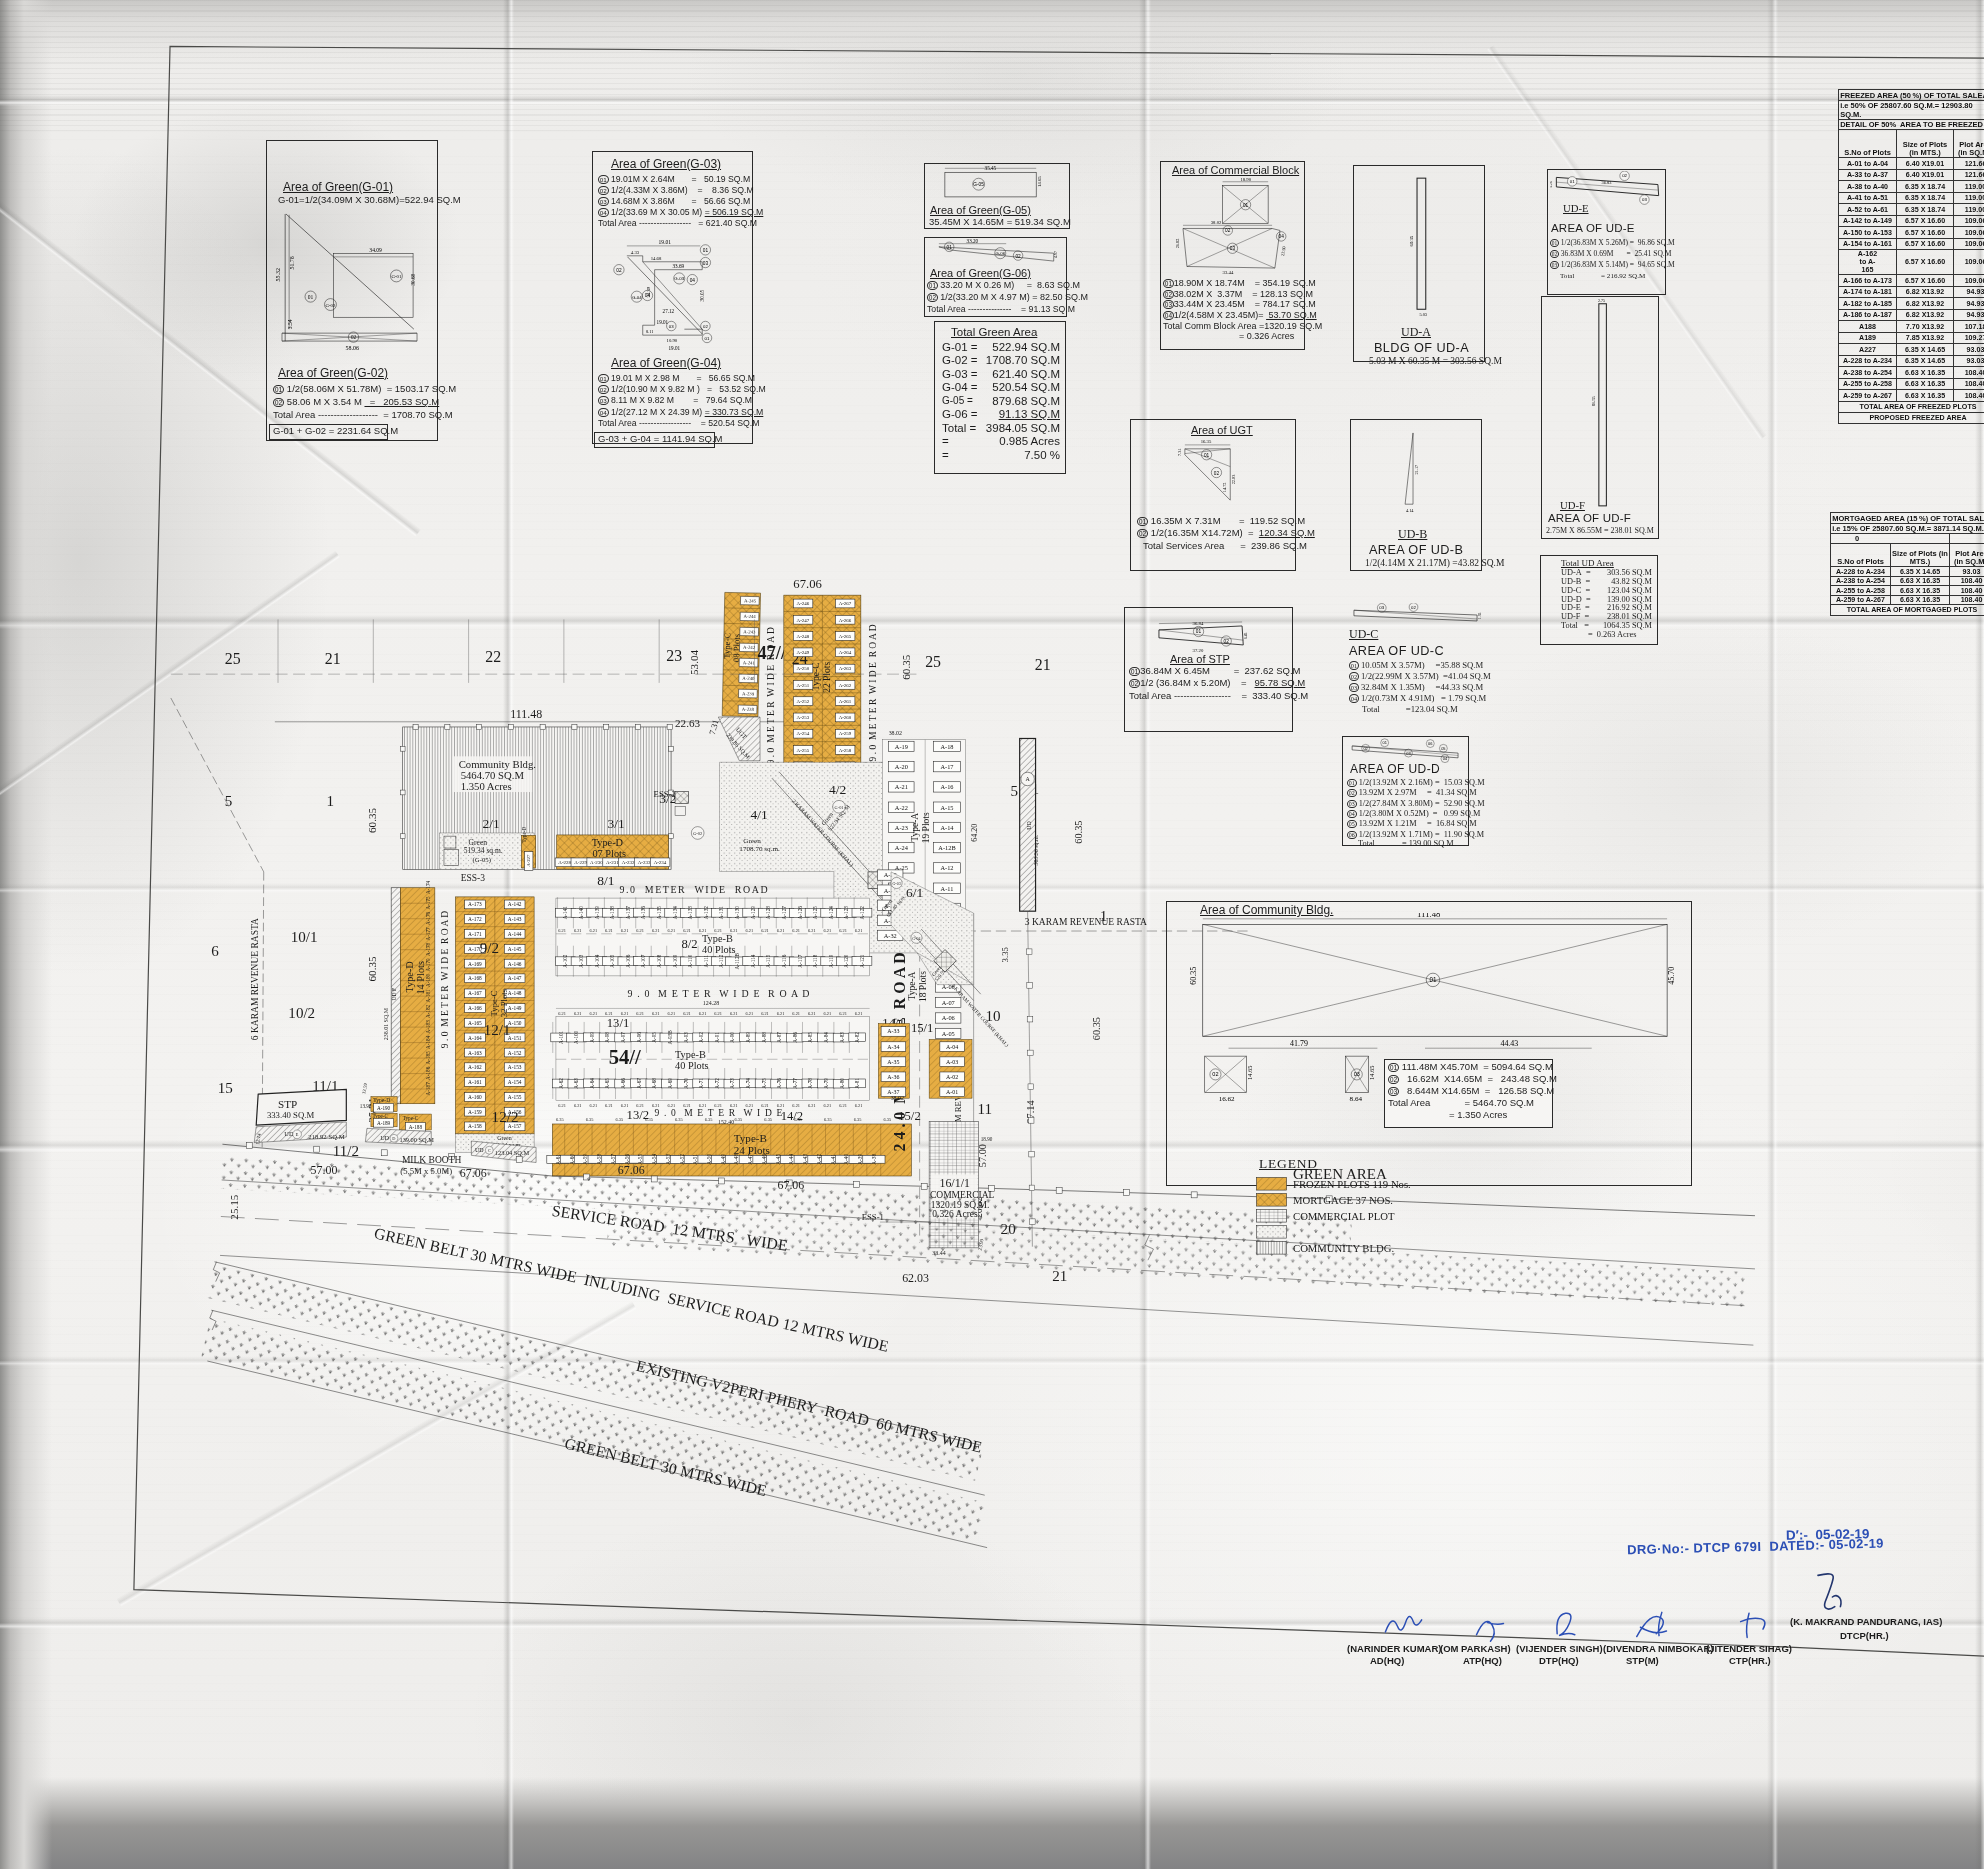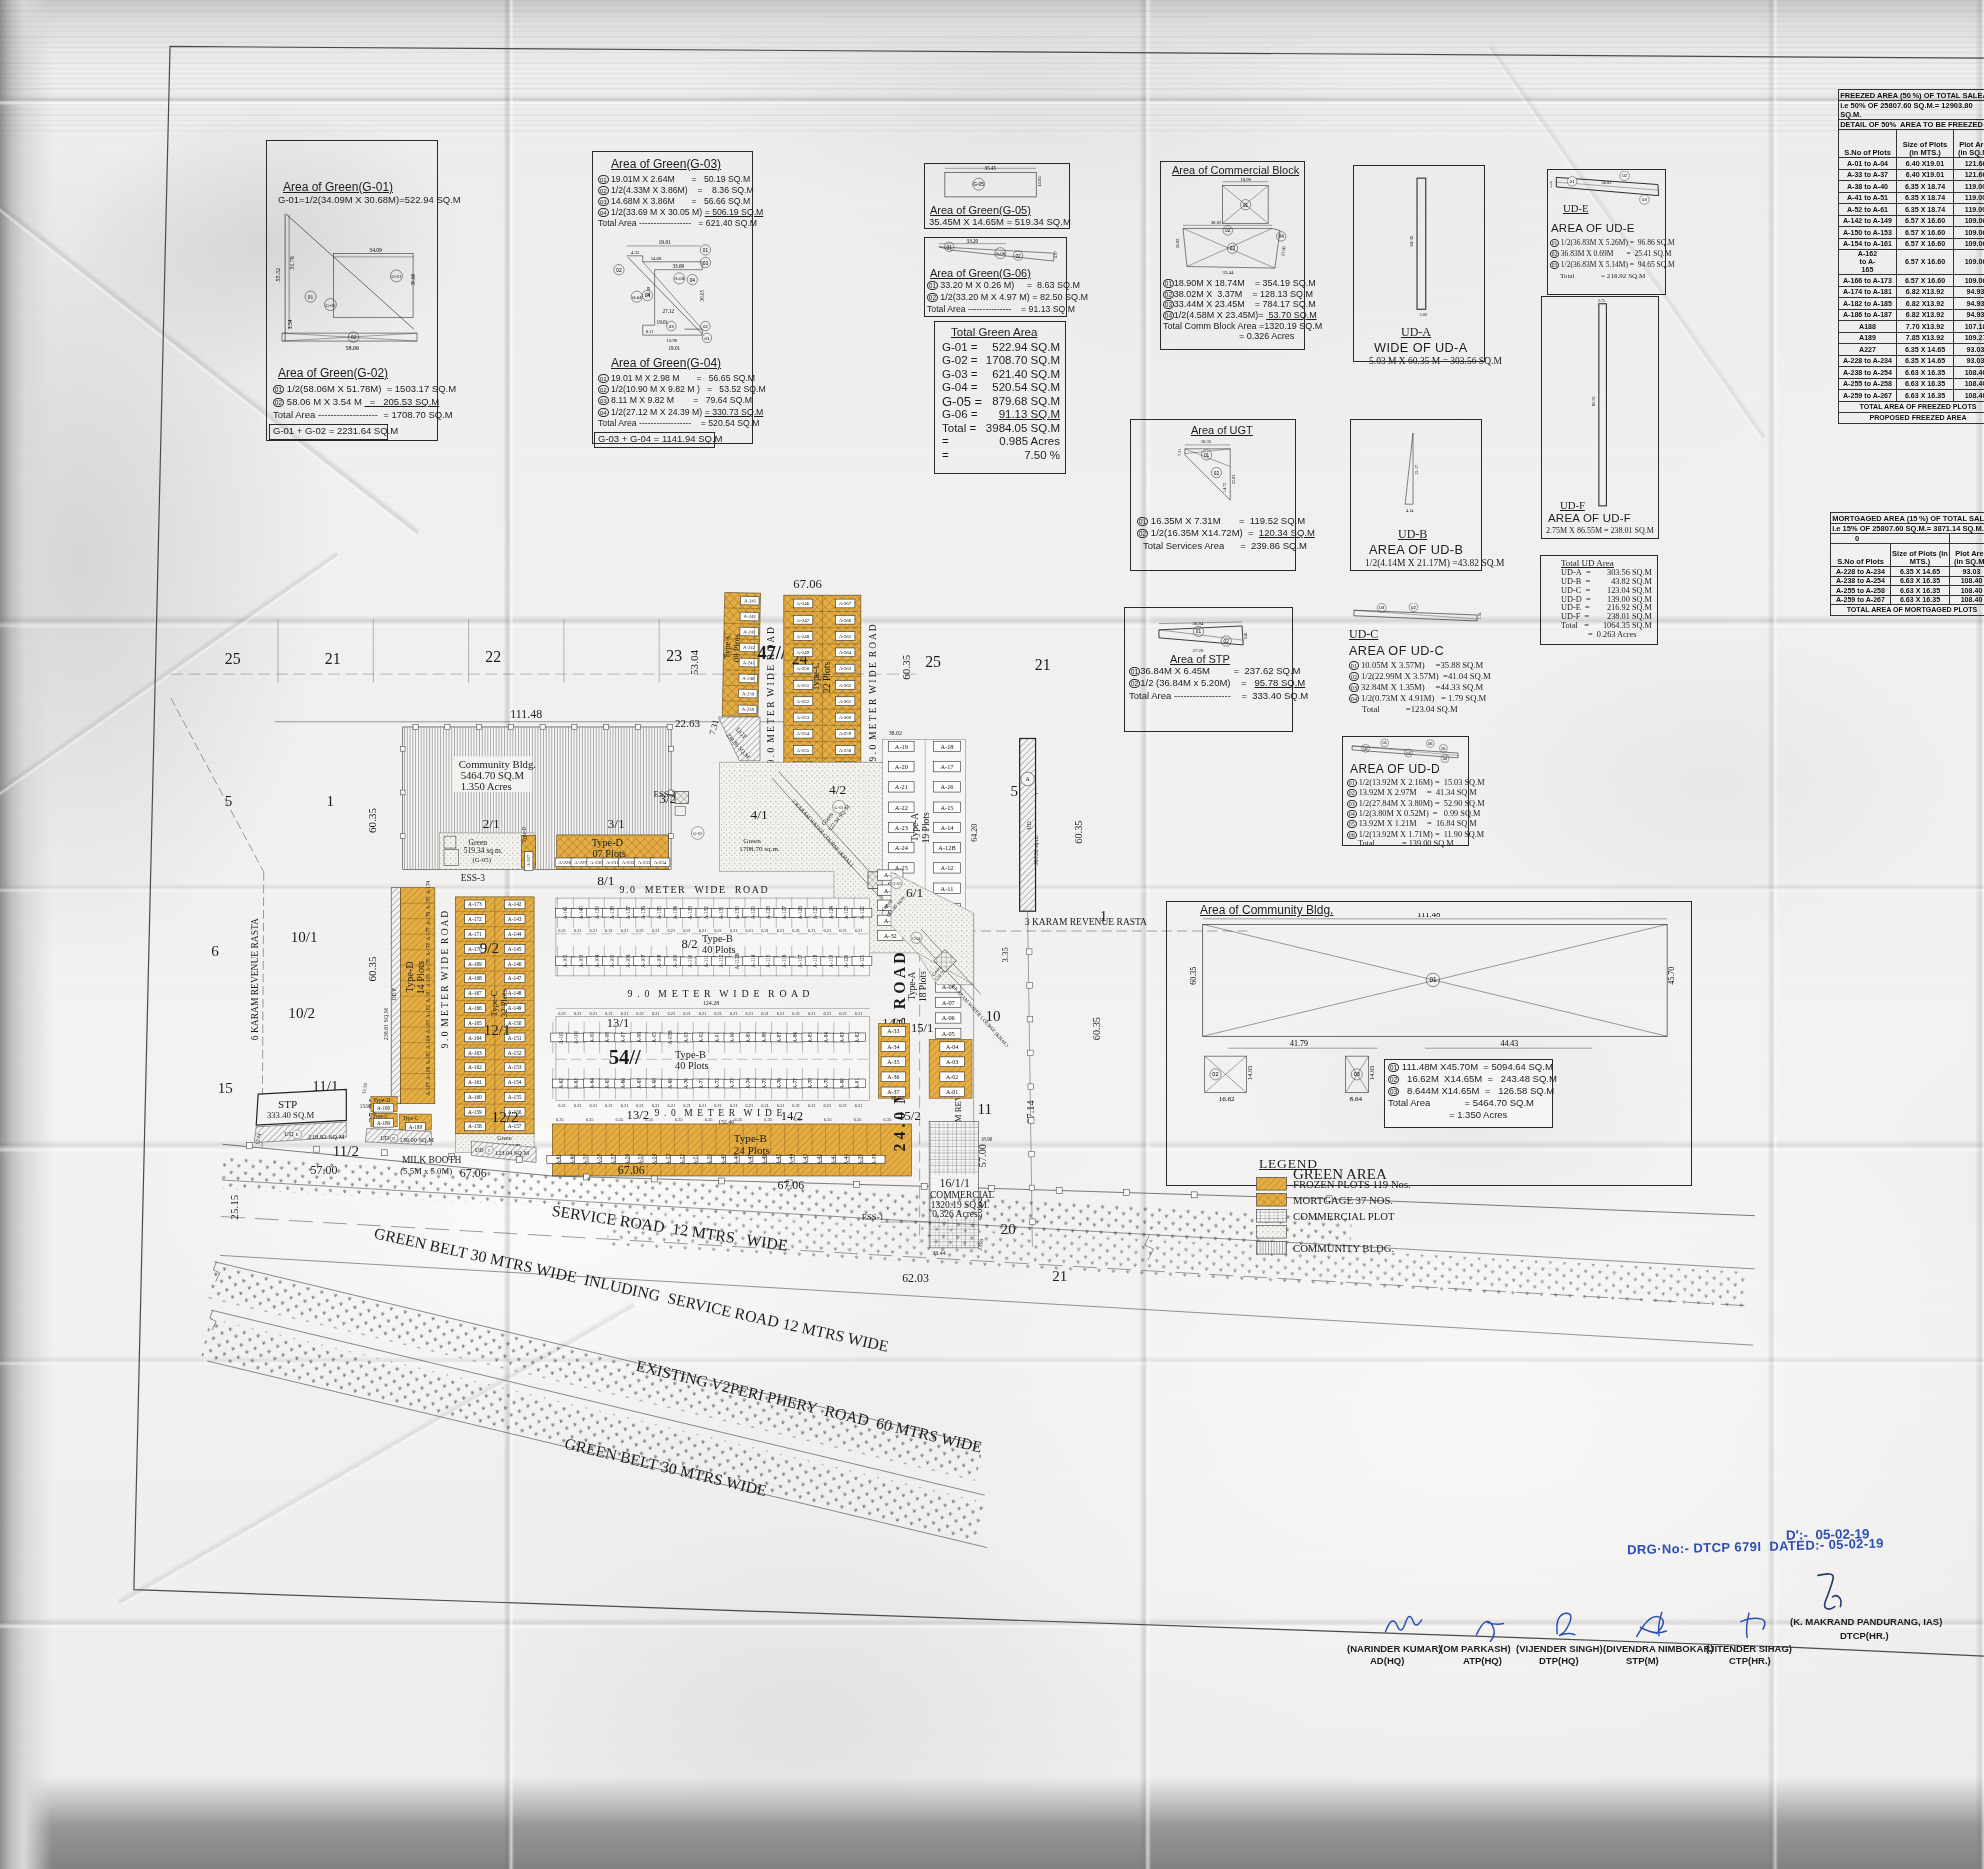--- a/index.html
+++ b/index.html
@@ -1601,21 +1601,21 @@
 <div class="bx" style="left:934px;top:321px;width:130px;height:151px;border-width:0.8px;"></div>
 <div class="t" style="left:951px;top:326px;font-size:11.5px;font-family:'Liberation Sans',sans-serif;font-weight:normal;"><u>Total Green Area</u></div>
 <div class="t" style="left:942px;top:341px;font-size:11.5px;font-family:'Liberation Sans',sans-serif;font-weight:normal;">G-01 =</div>
 <div class="t" style="left:981px;top:341px;font-size:11.5px;font-family:'Liberation Sans',sans-serif;font-weight:normal;text-align:right;width:79px;">522.94 SQ.M</div>
 <div class="t" style="left:942px;top:354px;font-size:11.5px;font-family:'Liberation Sans',sans-serif;font-weight:normal;">G-02 =</div>
 <div class="t" style="left:981px;top:354px;font-size:11.5px;font-family:'Liberation Sans',sans-serif;font-weight:normal;text-align:right;width:79px;">1708.70 SQ.M</div>
 <div class="t" style="left:942px;top:368px;font-size:11.5px;font-family:'Liberation Sans',sans-serif;font-weight:normal;">G-03 =</div>
 <div class="t" style="left:981px;top:368px;font-size:11.5px;font-family:'Liberation Sans',sans-serif;font-weight:normal;text-align:right;width:79px;">621.40 SQ.M</div>
 <div class="t" style="left:942px;top:381px;font-size:11.5px;font-family:'Liberation Sans',sans-serif;font-weight:normal;">G-04 =</div>
 <div class="t" style="left:981px;top:381px;font-size:11.5px;font-family:'Liberation Sans',sans-serif;font-weight:normal;text-align:right;width:79px;">520.54 SQ.M</div>
-<div class="t" style="left:942px;top:395px;font-size:13px;font-family:'Liberation Sans',sans-serif;font-weight:normal;">G-05 =</div>
+<div class="t" style="left:942px;top:395px;font-size:10px;font-family:'Liberation Sans',sans-serif;font-weight:normal;">G-05 =</div>
 <div class="t" style="left:981px;top:395px;font-size:11.5px;font-family:'Liberation Sans',sans-serif;font-weight:normal;text-align:right;width:79px;">879.68 SQ.M</div>
 <div class="t" style="left:942px;top:408px;font-size:11.5px;font-family:'Liberation Sans',sans-serif;font-weight:normal;">G-06 =</div>
 <div class="t" style="left:981px;top:408px;font-size:11.5px;font-family:'Liberation Sans',sans-serif;font-weight:normal;text-align:right;width:79px;"><u>91.13 SQ.M</u></div>
 <div class="t" style="left:942px;top:422px;font-size:11.5px;font-family:'Liberation Sans',sans-serif;font-weight:normal;">Total =</div>
 <div class="t" style="left:981px;top:422px;font-size:11.5px;font-family:'Liberation Sans',sans-serif;font-weight:normal;text-align:right;width:79px;">3984.05 SQ.M</div>
 <div class="t" style="left:942px;top:435px;font-size:11.5px;font-family:'Liberation Sans',sans-serif;font-weight:normal;">=</div>
 <div class="t" style="left:981px;top:435px;font-size:11.5px;font-family:'Liberation Sans',sans-serif;font-weight:normal;text-align:right;width:79px;">0.985 Acres</div>
 <div class="t" style="left:942px;top:449px;font-size:11.5px;font-family:'Liberation Sans',sans-serif;font-weight:normal;">=</div>
 <div class="t" style="left:981px;top:449px;font-size:11.5px;font-family:'Liberation Sans',sans-serif;font-weight:normal;text-align:right;width:79px;">7.50 %</div>
 <div class="bx" style="left:1160px;top:161px;width:143px;height:187px;border-width:0.8px;"></div>
@@ -1668,21 +1668,21 @@
 <div class="t" style="left:1137px;top:516px;font-size:9.5px;font-family:'Liberation Sans',sans-serif;font-weight:normal;"><span class="c">01</span> 16.35M X 7.31M &nbsp;&nbsp;&nbsp;&nbsp;&nbsp;&nbsp;=&nbsp; 119.52 SQ.M</div>
 <div class="t" style="left:1137px;top:528px;font-size:9.5px;font-family:'Liberation Sans',sans-serif;font-weight:normal;"><span class="c">02</span> 1/2(16.35M X14.72M)&nbsp; =&nbsp; <u>120.34 SQ.M</u></div>
 <div class="t" style="left:1143px;top:541px;font-size:9.5px;font-family:'Liberation Sans',sans-serif;font-weight:normal;">Total Services Area &nbsp;&nbsp;&nbsp;&nbsp;&nbsp;=&nbsp; 239.86 SQ.M</div>
 <div class="bx" style="left:1353px;top:165px;width:130px;height:195px;border-width:0.8px;"></div>
 <svg class="abs" style="left:1405px;top:171px" width="32" height="147" viewBox="0 0 80 370">
 <rect x="30" y="18" width="22" height="330" fill="none" stroke="#222" stroke-width="2.6"></rect>
 <text x="20" y="190" font-size="12" transform="rotate(-90 20 190)" font-family="&quot;Liberation Serif&quot;,serif">60.35</text>
 <text x="36" y="364" font-size="11" font-family="&quot;Liberation Serif&quot;,serif">5.03</text>
 </svg>
 <div class="t" style="left:1401px;top:326px;font-size:12px;font-family:'Liberation Serif',serif;font-weight:normal;"><u>UD-A</u></div>
-<div class="t" style="left:1374px;top:341px;font-size:12.7px;font-family:'Liberation Sans',sans-serif;font-weight:normal;letter-spacing:0.4px;">WIDE OF UD-A</div>
+<div class="t" style="left:1374px;top:341px;font-size:12.7px;font-family:'Liberation Sans',sans-serif;font-weight:normal;letter-spacing:0.4px;">BLDG OF UD-A</div>
 <div class="t" style="left:1369px;top:356px;font-size:9.5px;font-family:'Liberation Serif',serif;font-weight:normal;">5.03 M X 60.35 M = 303.56 SQ.M</div>
 <div class="bx" style="left:1350px;top:419px;width:130px;height:150px;border-width:0.8px;"></div>
 <svg class="abs" style="left:1397px;top:427px" width="36" height="95" viewBox="0 0 90 240">
 <polygon points="40,15 40,195 20,195" fill="none" stroke="#222" stroke-width="1.4"></polygon>
 <text x="52" y="120" font-size="11" transform="rotate(-90 52 120)" font-family="&quot;Liberation Serif&quot;,serif">21.17</text>
 <text x="22" y="215" font-size="11" font-family="&quot;Liberation Serif&quot;,serif">4.14</text>
 </svg>
 <div class="t" style="left:1398px;top:528px;font-size:12px;font-family:'Liberation Serif',serif;font-weight:normal;"><u>UD-B</u></div>
 <div class="t" style="left:1369px;top:543px;font-size:12.7px;font-family:'Liberation Sans',sans-serif;font-weight:normal;letter-spacing:0.4px;">AREA OF UD-B</div>
 <div class="t" style="left:1365px;top:558px;font-size:9.5px;font-family:'Liberation Serif',serif;font-weight:normal;">1/2(4.14M X 21.17M) =43.82 SQ.M</div>

